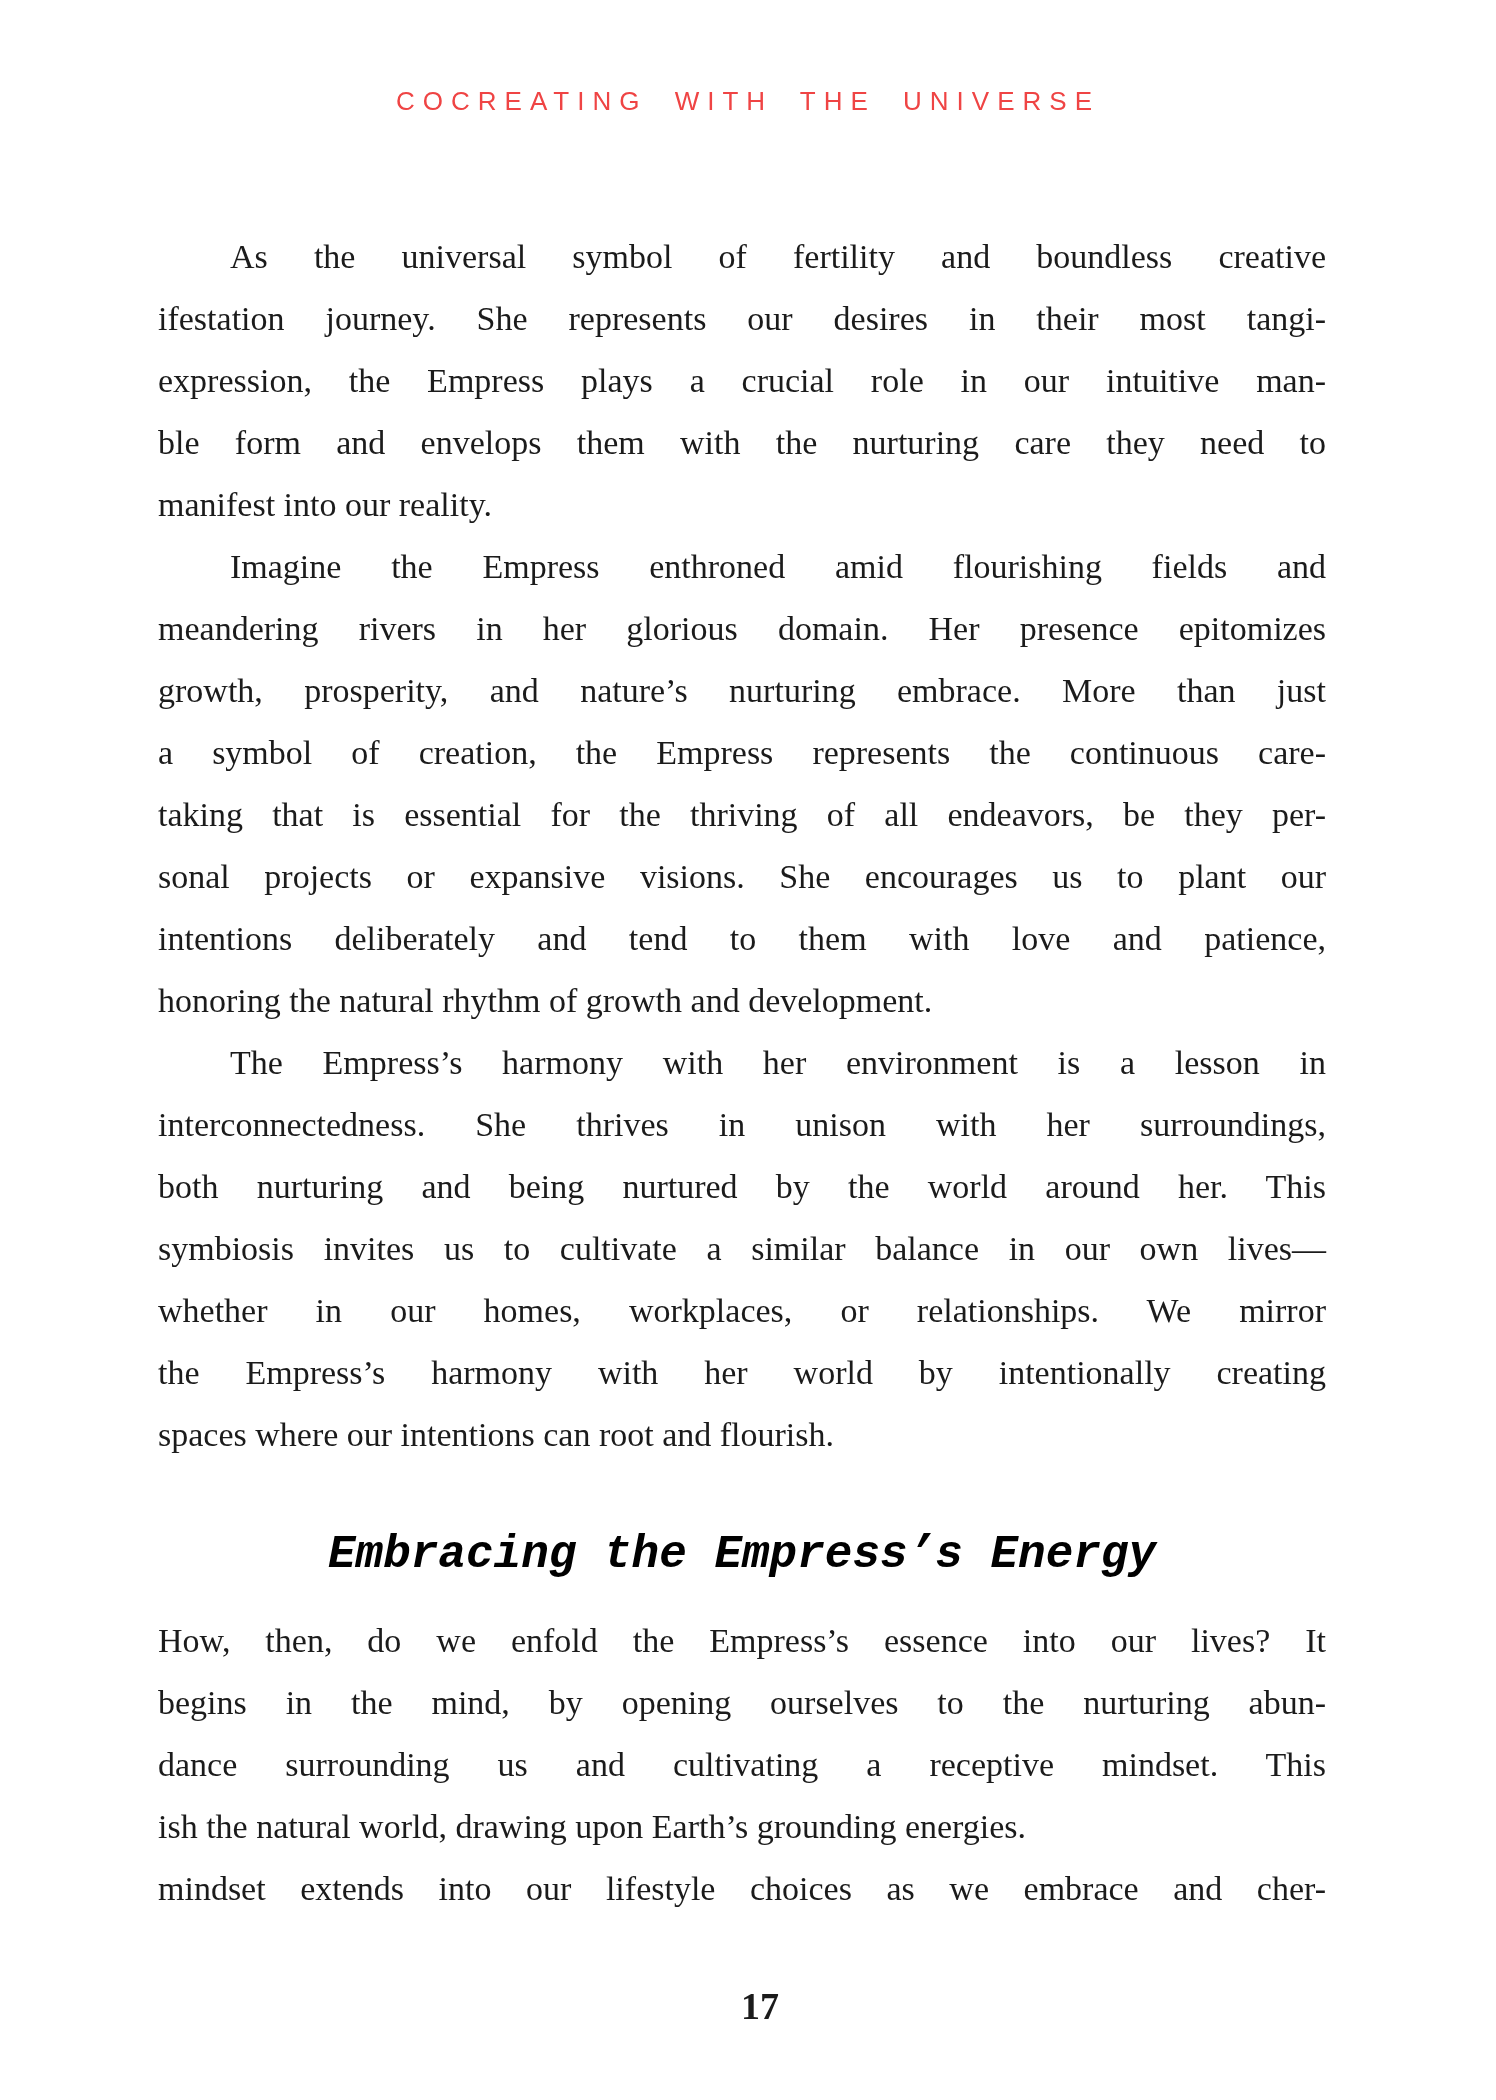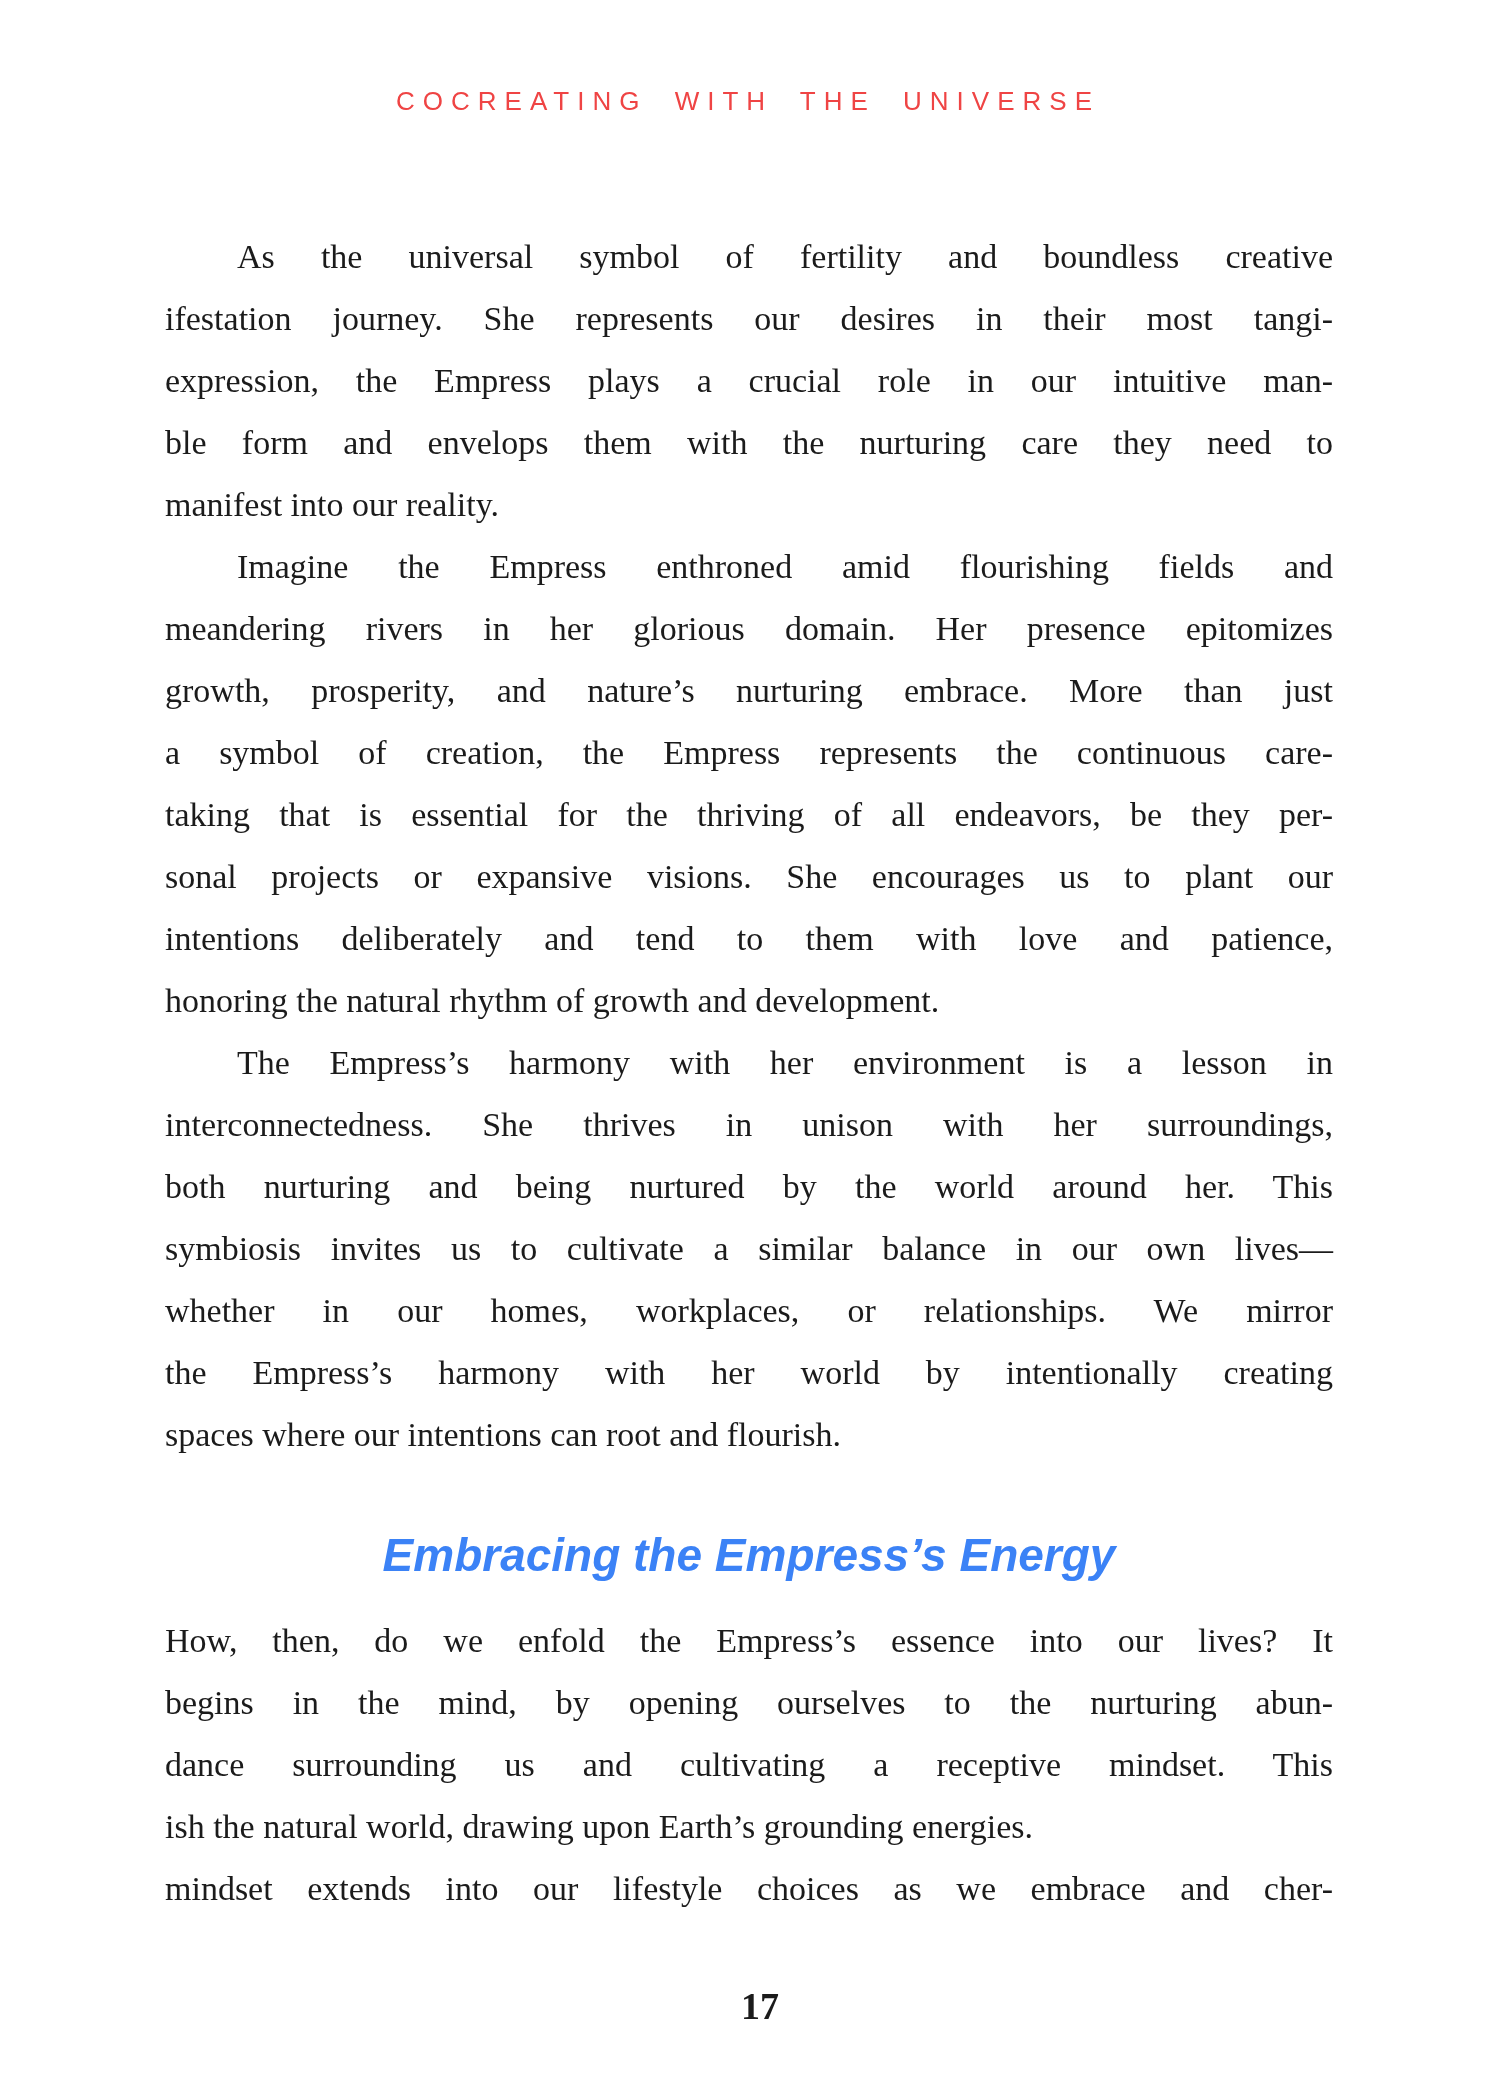--- a/index.html
+++ b/index.html
@@ -26,48 +26,48 @@
     font-size: 26px;
     letter-spacing: 8px;
     word-spacing: 12px;
     color: #ef4444;
     white-space: nowrap;
   }
 
   .body-text {
     position: absolute;
     top: 226px;
-    left: 165px;
+    left: 158px;
     width: 1168px;
     font-size: 34px;
     line-height: 62px;
     color: #1b1b1b;
   }
 
   .paragraph { margin: 0; }
 
   .line {
     text-align: justify;
     text-align-last: justify;
     text-justify: inter-word;
     white-space: normal;
   }
   .line.indent { text-indent: 72px; }
   .line.final  { text-align-last: left; }
 
   .section-heading {
-    font-family: Liberation Sans, sans-serif;
+    font-family: Liberation Mono, monospace;
     font-size: 46px;
     font-weight: 700;
     font-style: italic;
     line-height: 58px;
     text-align: center;
     margin-top: 60px;
     margin-bottom: 26px;
-    color: #3b82f6;
+    color: #000000;
   }
 
   .page-number {
     position: absolute;
     top: 1984px;
     left: 0;
     right: 0;
     text-align: center;
     font-family: "Liberation Serif", "DejaVu Serif", serif;
     font-size: 38px;

